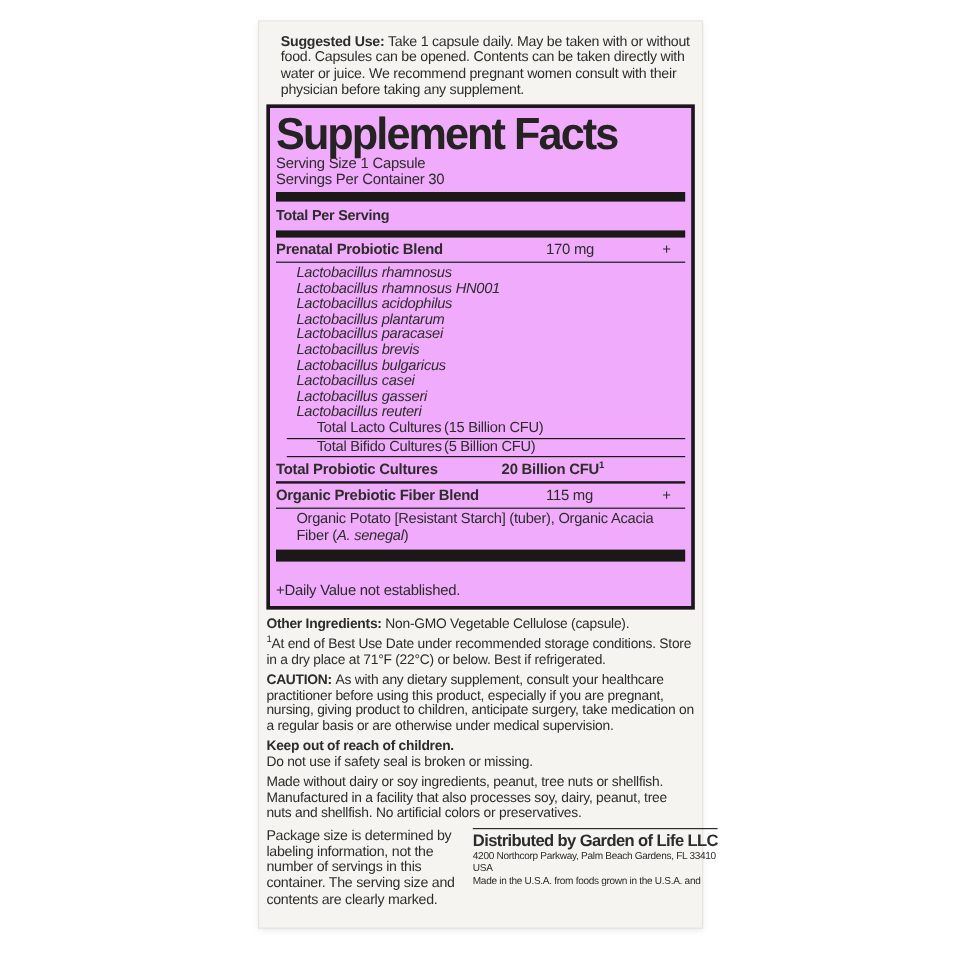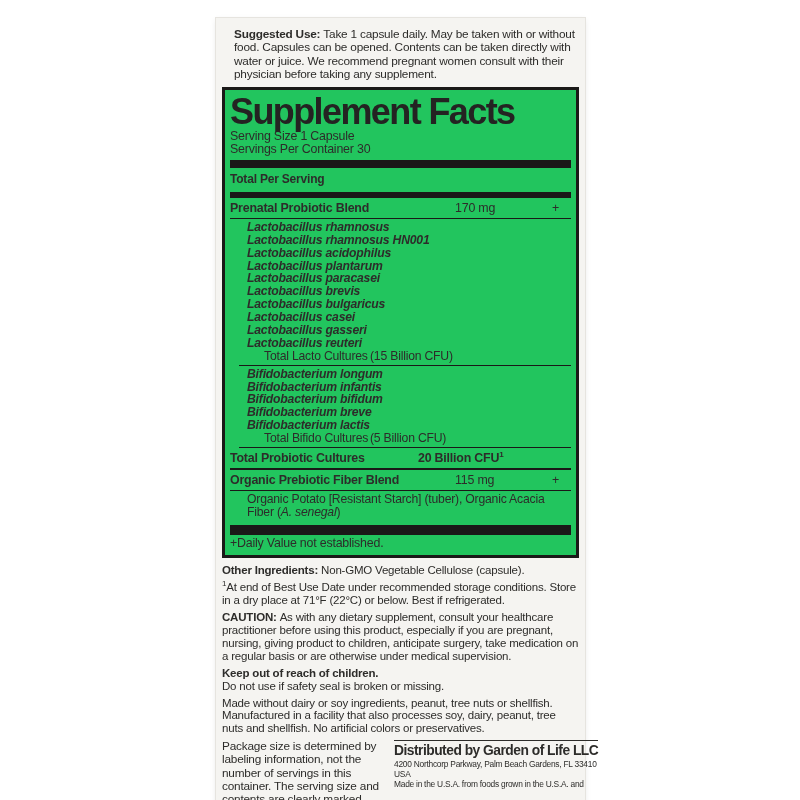--- a/index.html
+++ b/index.html
@@ -12,21 +12,21 @@
     position:absolute;left:216px;top:18px;width:369px;min-height:755px;
     background:#f5f4f1;box-shadow:0 0 0 1px #e6e4df, 0 2px 6px rgba(0,0,0,0.10);
     padding:6px 6px 8px 6px;box-sizing:border-box;
     letter-spacing:-0.2px;
   }
   .para{font-size:11.8px;line-height:13.4px;margin:4px 0 0 12px;}
   .lead{font-weight:bold;margin-right:3px;}
   .bold{font-weight:bold;}
   
   .sf-box{
-    border:3px solid #1a1918;background:#22c55e;
+    border:3px solid #1a1918;background:#f0abfc;
     margin-top:5px;padding:0 5px 3px 5px;
   }
   .sf-title{
     font-size:36px;font-weight:bold;letter-spacing:-1.6px;
     line-height:38px;padding-top:2px;color:#242322;
     transform:scaleY(1.04);transform-origin:top left;white-space:nowrap;
   }
   .serv{font-size:12.4px;line-height:13.6px;}
   .bar{background:#1a1918;}
   .bar-8{height:8px;margin-top:3px;}
@@ -34,26 +34,26 @@
   .bar-10{height:10px;margin-top:2px;}
   .aps{font-size:12px;font-weight:bold;line-height:13px;margin-top:5px;padding-bottom:3px;}
   .rule{border-top:1.5px solid #1a1918;height:0;}
   .rule-ind{border-top:1.5px solid #1a1918;height:0;margin-left:9px;margin-top:1px;}
   .rule-mid{border-top:2.5px solid #1a1918;height:0;}
   .nrow{position:relative;padding:3px 0 3px 0;font-size:12.4px;line-height:14px;}
   .nrow .nname{font-weight:bold;text-align:center;}
   .amt{position:absolute;left:225px;top:3px;font-weight:normal;}
   .amt-cfu{position:absolute;left:188px;top:3px;font-weight:bold;}
   .dvsym{position:absolute;right:12px;top:3px;}
-  .species{font-size:12.2px;line-height:12.9px;font-style:italic;margin-left:17px;font-weight:bold;}
+  .species{font-size:12.2px;line-height:12.9px;font-style:italic;margin-left:17px;}
   .species-list{margin-top:2px;}
   .total-line{position:relative;padding-left:34px;font-size:12.2px;line-height:13.8px;}
   .total-line .cfu{position:absolute;left:140px;top:0;}
   .fiber-ing{margin-left:17px;font-size:12.2px;line-height:13.4px;padding:2px 0 3px 0;}
-  .dv-note{font-size:12.4px;line-height:13.6px;padding:2px 0 2px 0;}
+  .dv-note{font-size:12.4px;line-height:13.6px;padding:18px 0 2px 0;}
   sup{font-size:8px;vertical-align:super;line-height:0;}
   
   .blk{font-size:11.5px;line-height:12.9px;margin:4px 0 0 0;}
   .cols{display:flex;gap:12px;margin-top:5px;}
   .col-left{width:160px;font-size:11.8px;line-height:13.2px;flex:none;}
   .col-right{flex:1;border-top:1.5px solid #2d2c2a;padding-top:2px;}
   .dist-title{font-size:13.8px;font-weight:bold;line-height:15.5px;letter-spacing:-0.5px;white-space:nowrap;}
   .fine{font-size:8.4px;line-height:10.2px;letter-spacing:-0.25px;}
 </style>
 </head>
@@ -89,27 +89,20 @@
       <div class="species">Lactobacillus casei</div>
       <div class="species">Lactobacillus gasseri</div>
       <div class="species">Lactobacillus reuteri</div>
     </div>
     <div class="total-line">
       <span>Total Lacto Cultures</span>
       <span class="cfu">(15 Billion CFU)</span>
     </div>
     <div class="rule-ind"></div>
 
-    <div class="species-list">
-      <div class="species">Bifidobacterium longum</div>
-      <div class="species">Bifidobacterium infantis</div>
-      <div class="species">Bifidobacterium bifidum</div>
-      <div class="species">Bifidobacterium breve</div>
-      <div class="species">Bifidobacterium lactis</div>
-    </div>
     <div class="total-line">
       <span>Total Bifido Cultures</span>
       <span class="cfu">(5 Billion CFU)</span>
     </div>
     <div class="rule-ind"></div>
 
     <div class="nrow">
       <span class="nname">Total Probiotic Cultures</span>
       <span class="amt-cfu"><span>20 Billion CFU</span><sup>1</sup></span>
     </div>

